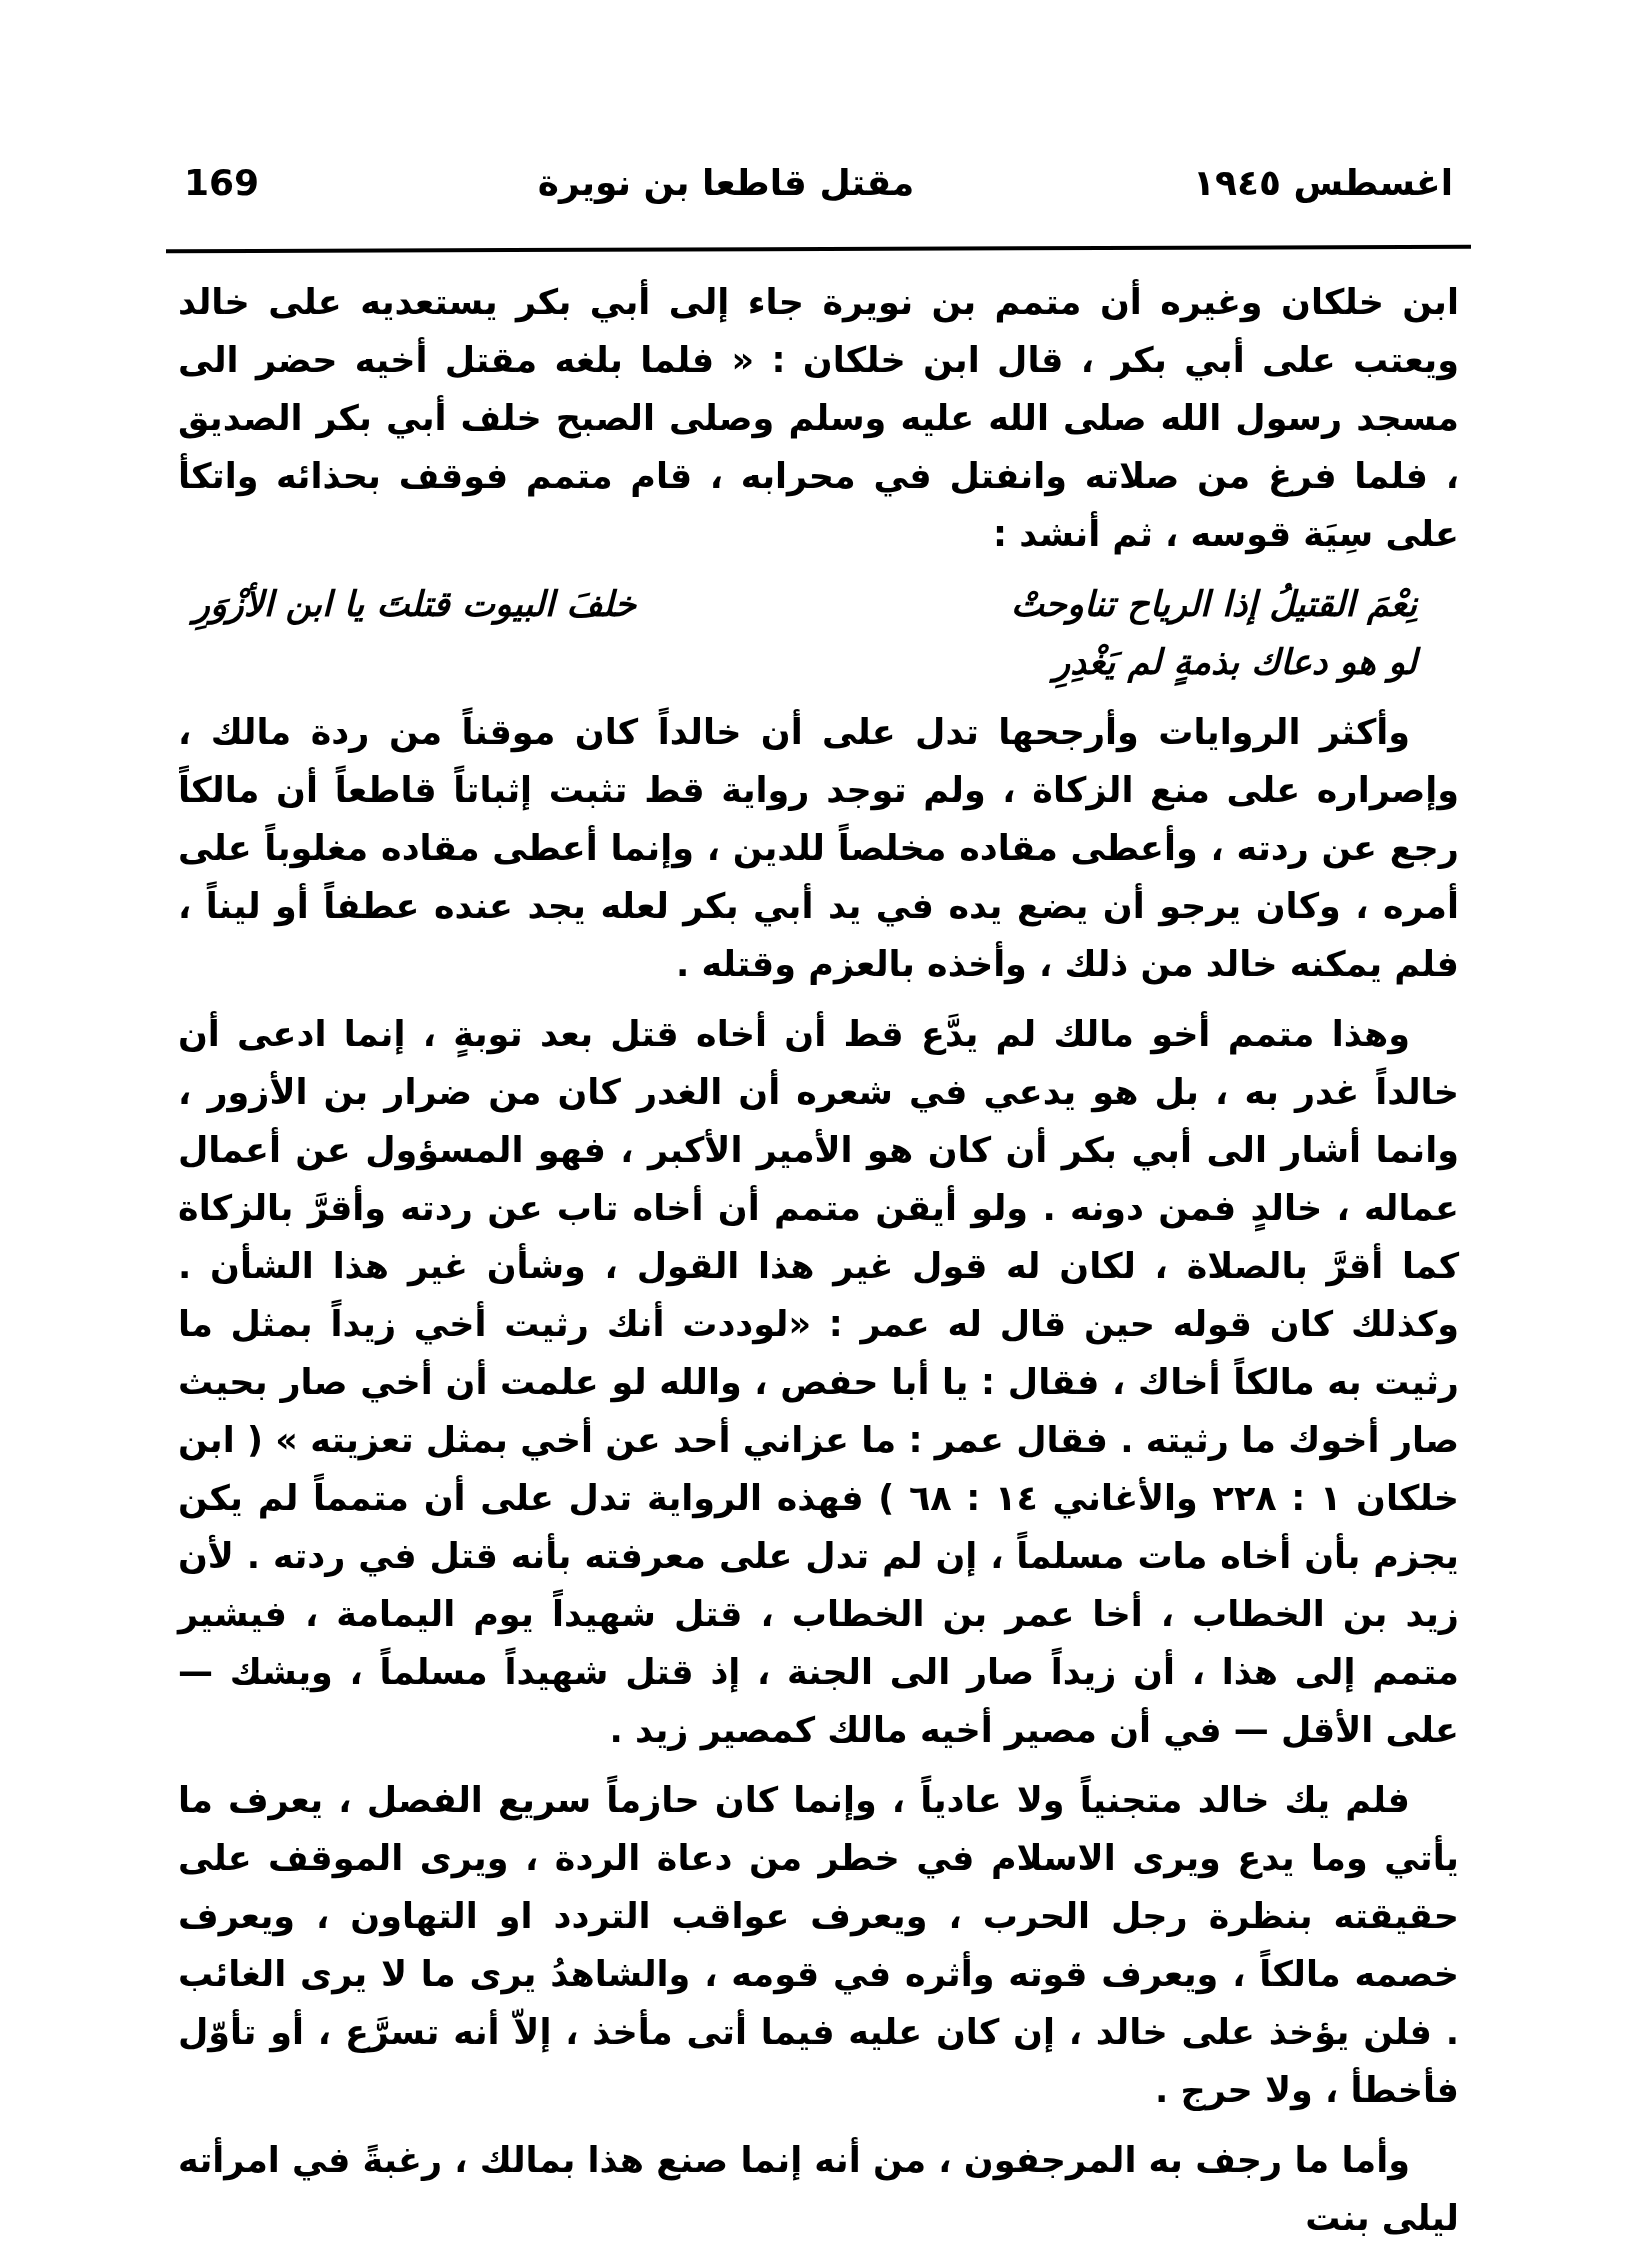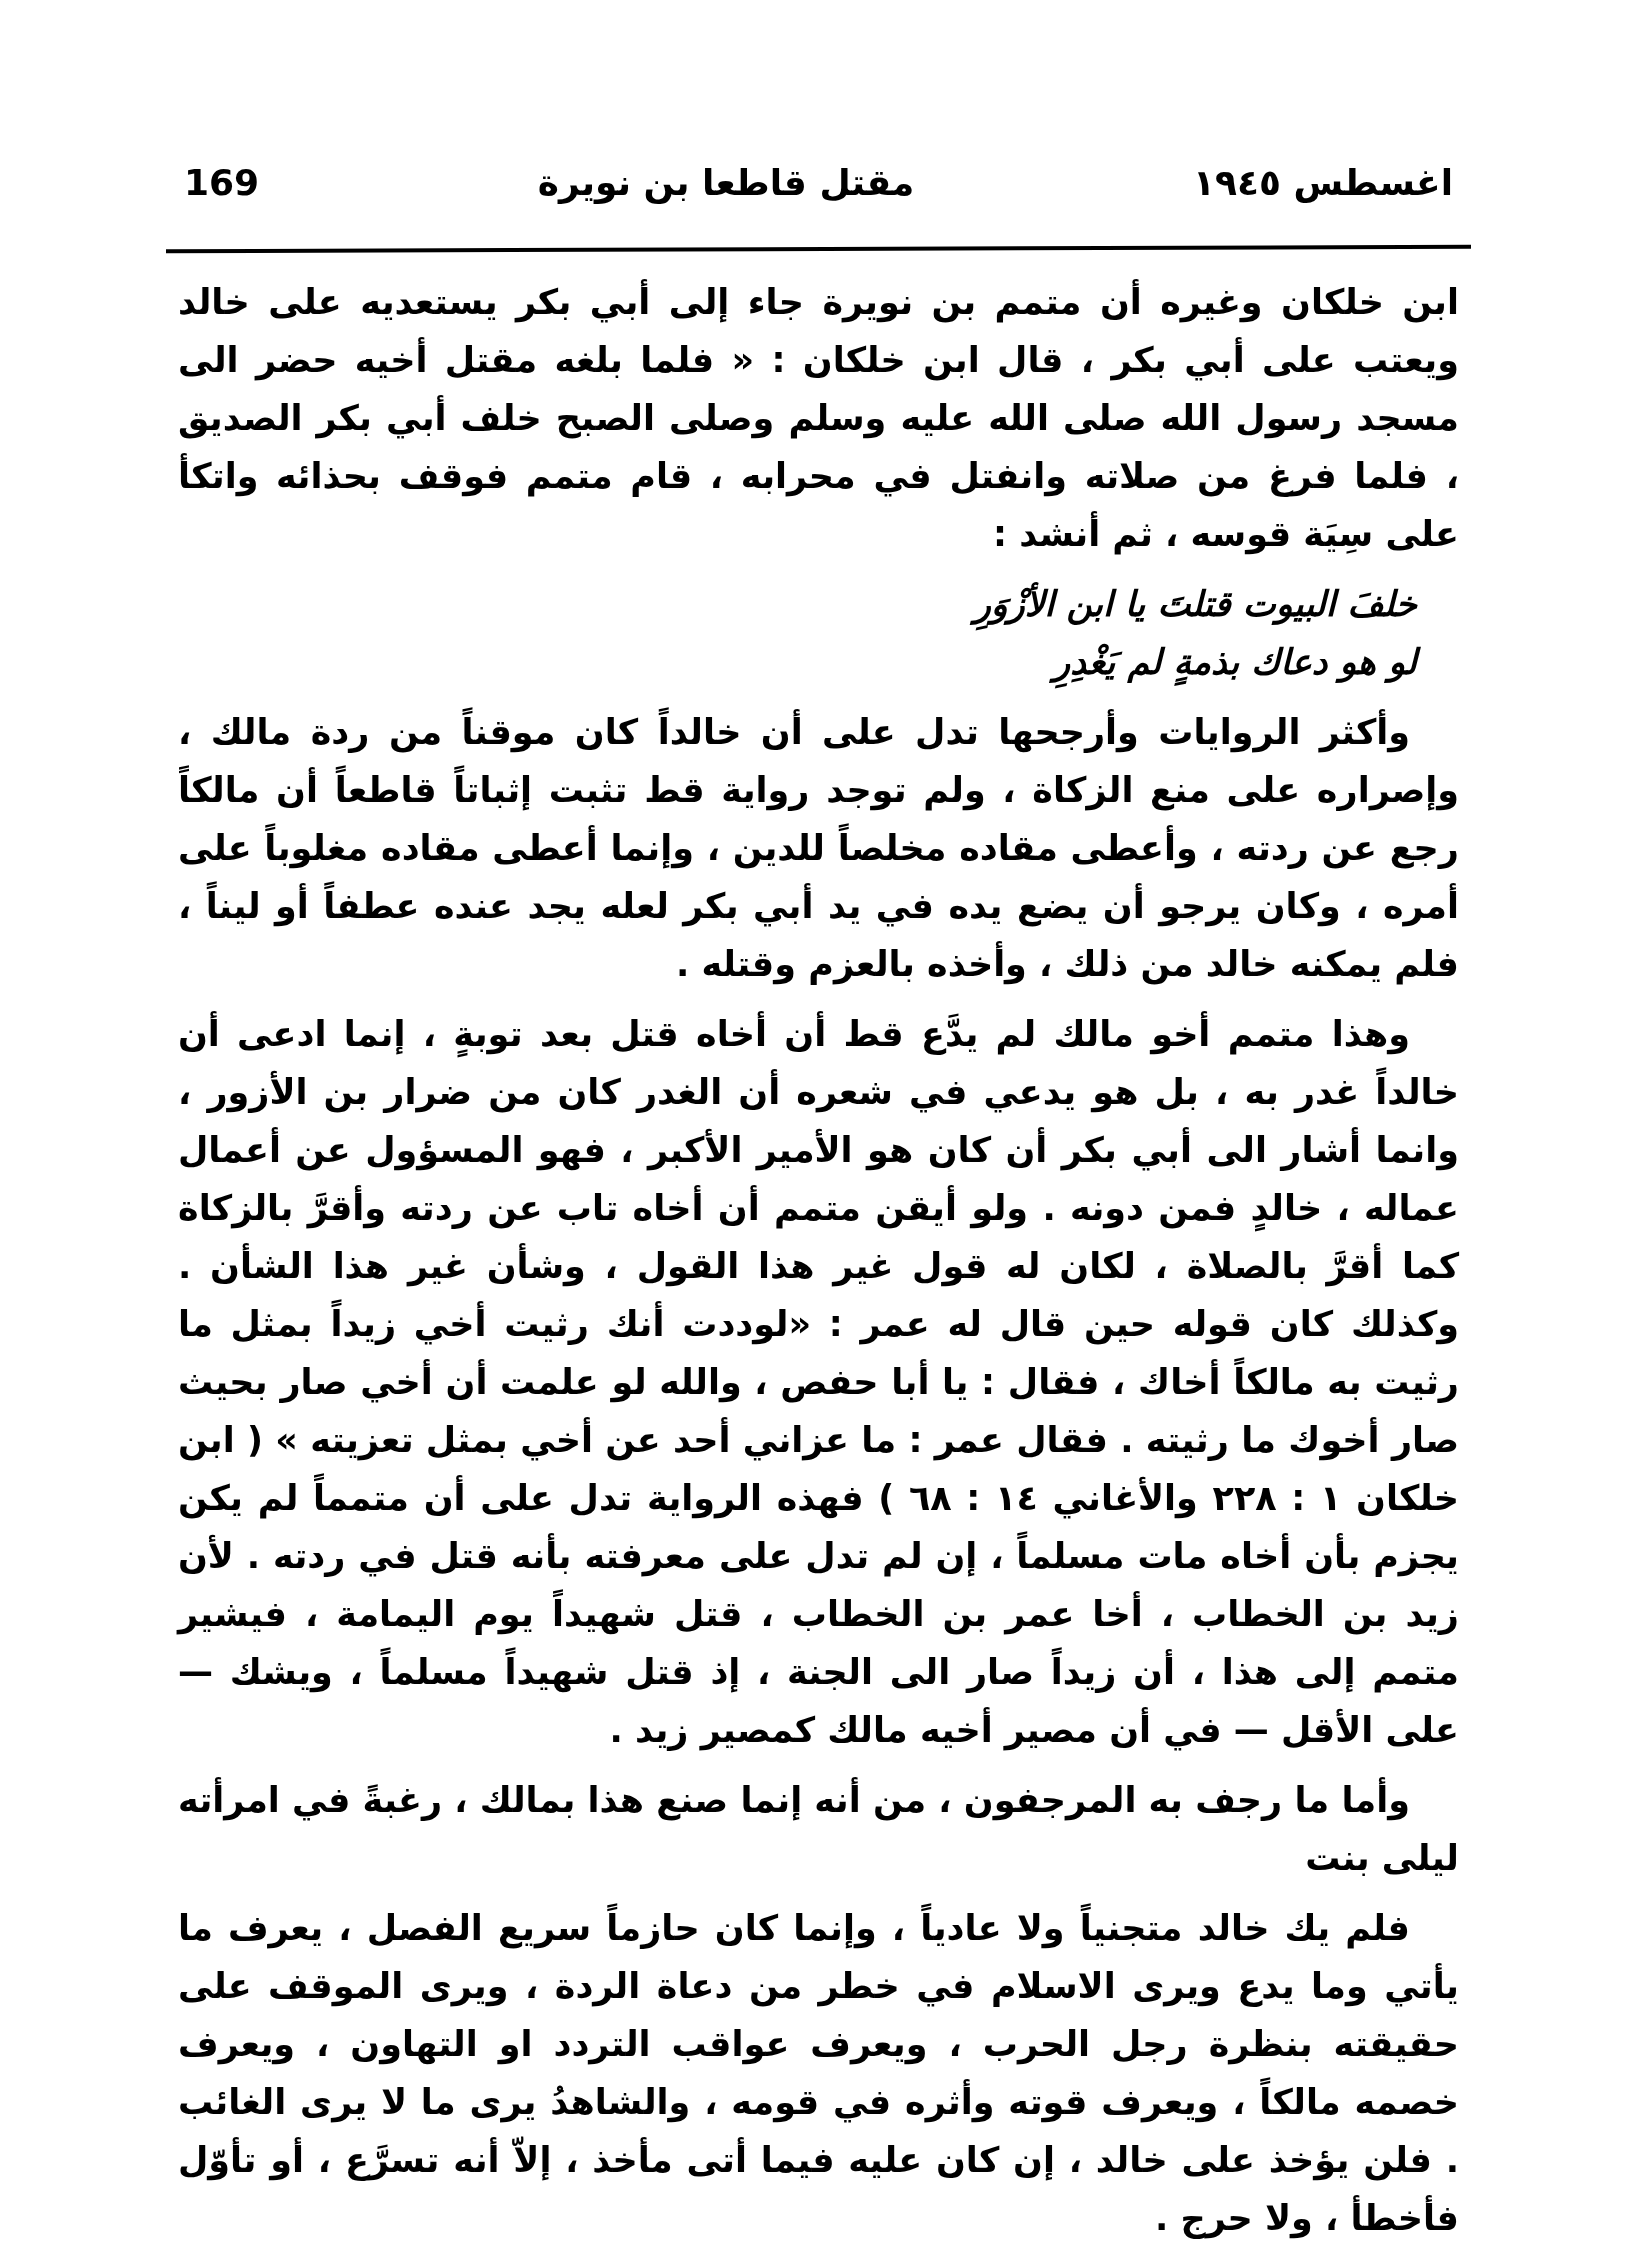--- a/index.html
+++ b/index.html
@@ -68,26 +68,27 @@
     <span class="pageno">169</span>
   </div>
 
   <div class="rule"></div>
 
   <div class="body-text">
 
     <p class="para">ابن خلكان وغيره أن متمم بن نويرة جاء إلى أبي بكر يستعديه على خالد ويعتب على أبي بكر ، قال ابن خلكان : « فلما بلغه مقتل أخيه حضر الى مسجد رسول الله صلى الله عليه وسلم وصلى الصبح خلف أبي بكر الصديق ، فلما فرغ من صلاته وانفتل في محرابه ، قام متمم فوقف بحذائه واتكأ على سِيَة قوسه ، ثم أنشد :</p>
 
     <div class="verse">
+      <span>نِعْمَ القتيلُ إذا الرياح تناوحتْ</span>
       <span>خلفَ البيوت قتلتَ يا ابن الأزْوَرِ</span>
     </div>
     <div class="verse">
       <span>لو هو دعاك بذمةٍ لم يَغْدِرِ</span>
     </div>
 
     <p class="para indent">وأكثر الروايات وأرجحها تدل على أن خالداً كان موقناً من ردة مالك ، وإصراره على منع الزكاة ، ولم توجد رواية قط تثبت إثباتاً قاطعاً أن مالكاً رجع عن ردته ، وأعطى مقاده مخلصاً للدين ، وإنما أعطى مقاده مغلوباً على أمره ، وكان يرجو أن يضع يده في يد أبي بكر لعله يجد عنده عطفاً أو ليناً ، فلم يمكنه خالد من ذلك ، وأخذه بالعزم وقتله .</p>
     <p class="para indent">وهذا متمم أخو مالك لم يدَّع قط أن أخاه قتل بعد توبةٍ ، إنما ادعى أن خالداً غدر به ، بل هو يدعي في شعره أن الغدر كان من ضرار بن الأزور ، وانما أشار الى أبي بكر أن كان هو الأمير الأكبر ، فهو المسؤول عن أعمال عماله ، خالدٍ فمن دونه . ولو أيقن متمم أن أخاه تاب عن ردته وأقرَّ بالزكاة كما أقرَّ بالصلاة ، لكان له قول غير هذا القول ، وشأن غير هذا الشأن . وكذلك كان قوله حين قال له عمر : «لوددت أنك رثيت أخي زيداً بمثل ما رثيت به مالكاً أخاك ، فقال : يا أبا حفص ، والله لو علمت أن أخي صار بحيث صار أخوك ما رثيته . فقال عمر : ما عزاني أحد عن أخي بمثل تعزيته » ( ابن خلكان ١ : ٢٢٨ والأغاني ١٤ : ٦٨ ) فهذه الرواية تدل على أن متمماً لم يكن يجزم بأن أخاه مات مسلماً ، إن لم تدل على معرفته بأنه قتل في ردته . لأن زيد بن الخطاب ، أخا عمر بن الخطاب ، قتل شهيداً يوم اليمامة ، فيشير متمم إلى هذا ، أن زيداً صار الى الجنة ، إذ قتل شهيداً مسلماً ، ويشك — على الأقل — في أن مصير أخيه مالك كمصير زيد .</p>
+    <p class="para indent">فلم يك خالد متجنياً ولا عادياً ، وإنما كان حازماً سريع الفصل ، يعرف ما يأتي وما يدع ويرى الاسلام في خطر من دعاة الردة ، ويرى الموقف على حقيقته بنظرة رجل الحرب ، ويعرف عواقب التردد او التهاون ، ويعرف خصمه مالكاً ، ويعرف قوته وأثره في قومه ، والشاهدُ يرى ما لا يرى الغائب . فلن يؤخذ على خالد ، إن كان عليه فيما أتى مأخذ ، إلاّ أنه تسرَّع ، أو تأوّل فأخطأ ، ولا حرج .</p>
     <p class="para indent">وأما ما رجف به المرجفون ، من أنه إنما صنع هذا بمالك ، رغبةً في امرأته ليلى بنت</p>
-    <p class="para indent">فلم يك خالد متجنياً ولا عادياً ، وإنما كان حازماً سريع الفصل ، يعرف ما يأتي وما يدع ويرى الاسلام في خطر من دعاة الردة ، ويرى الموقف على حقيقته بنظرة رجل الحرب ، ويعرف عواقب التردد او التهاون ، ويعرف خصمه مالكاً ، ويعرف قوته وأثره في قومه ، والشاهدُ يرى ما لا يرى الغائب . فلن يؤخذ على خالد ، إن كان عليه فيما أتى مأخذ ، إلاّ أنه تسرَّع ، أو تأوّل فأخطأ ، ولا حرج .</p>
 
   </div>
 </div>
 
 
 </body></html>

